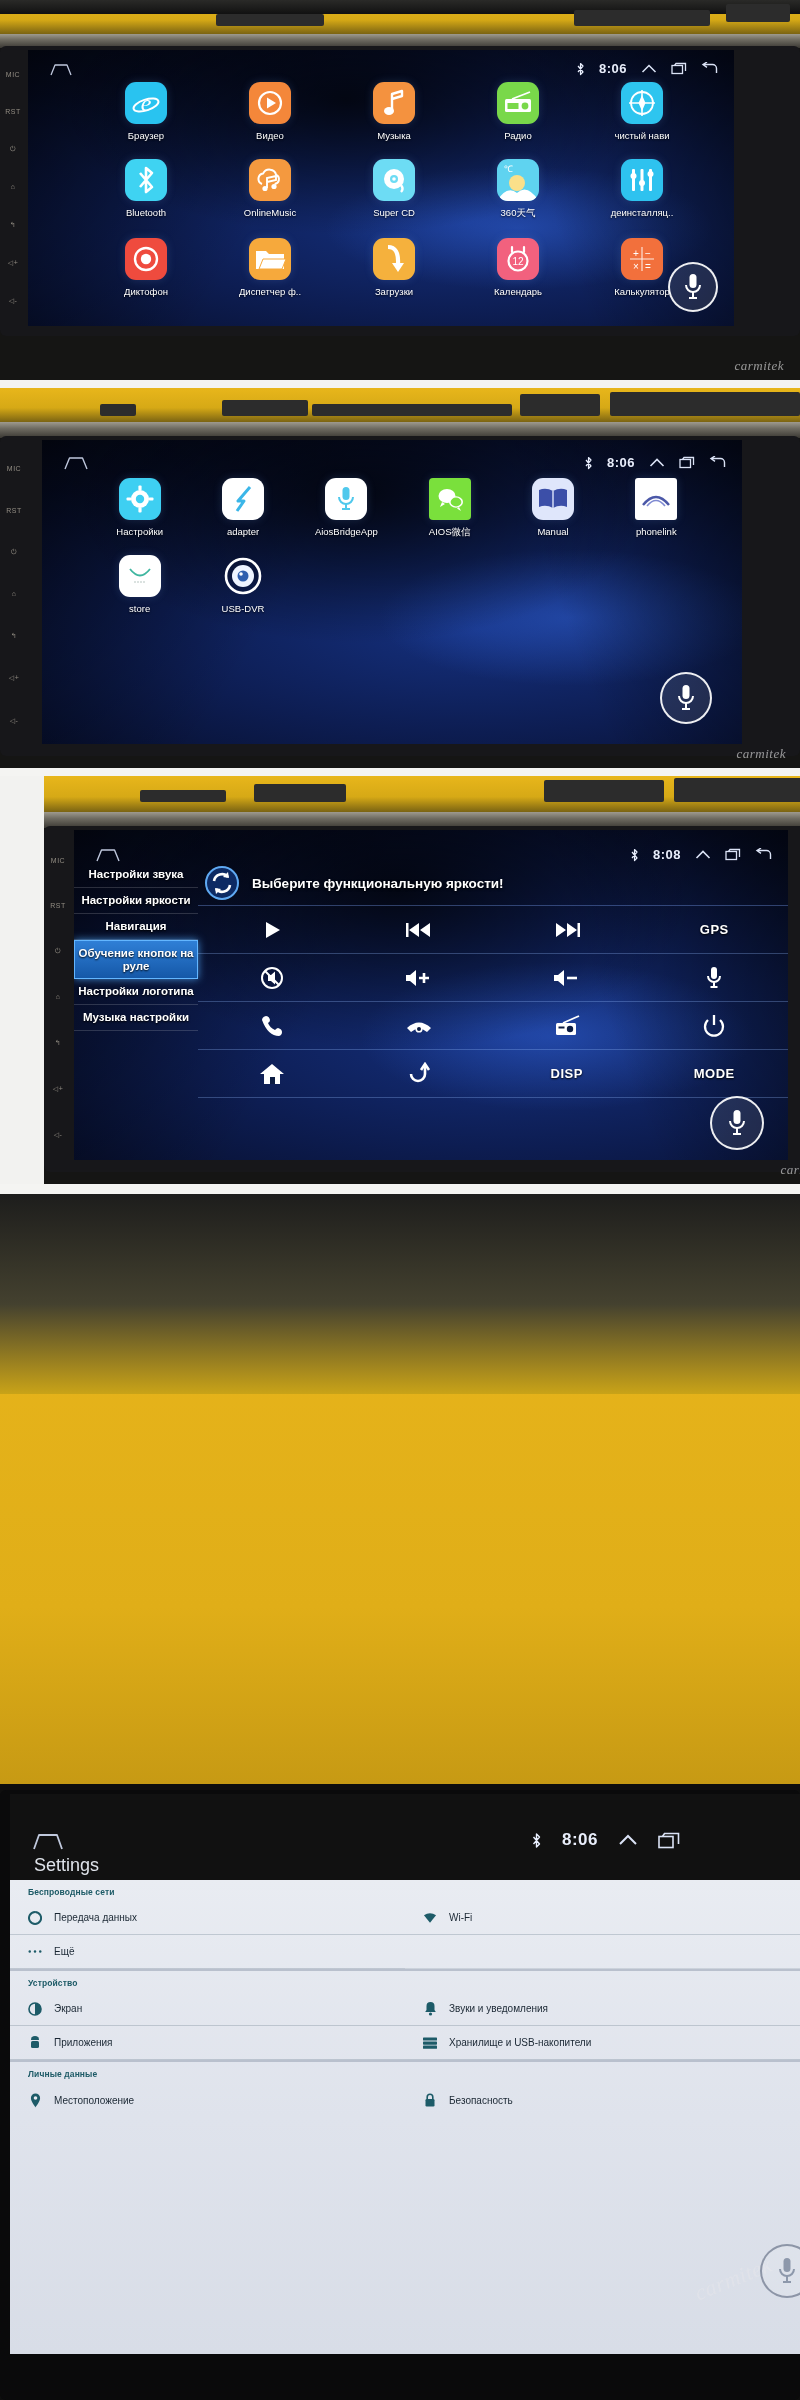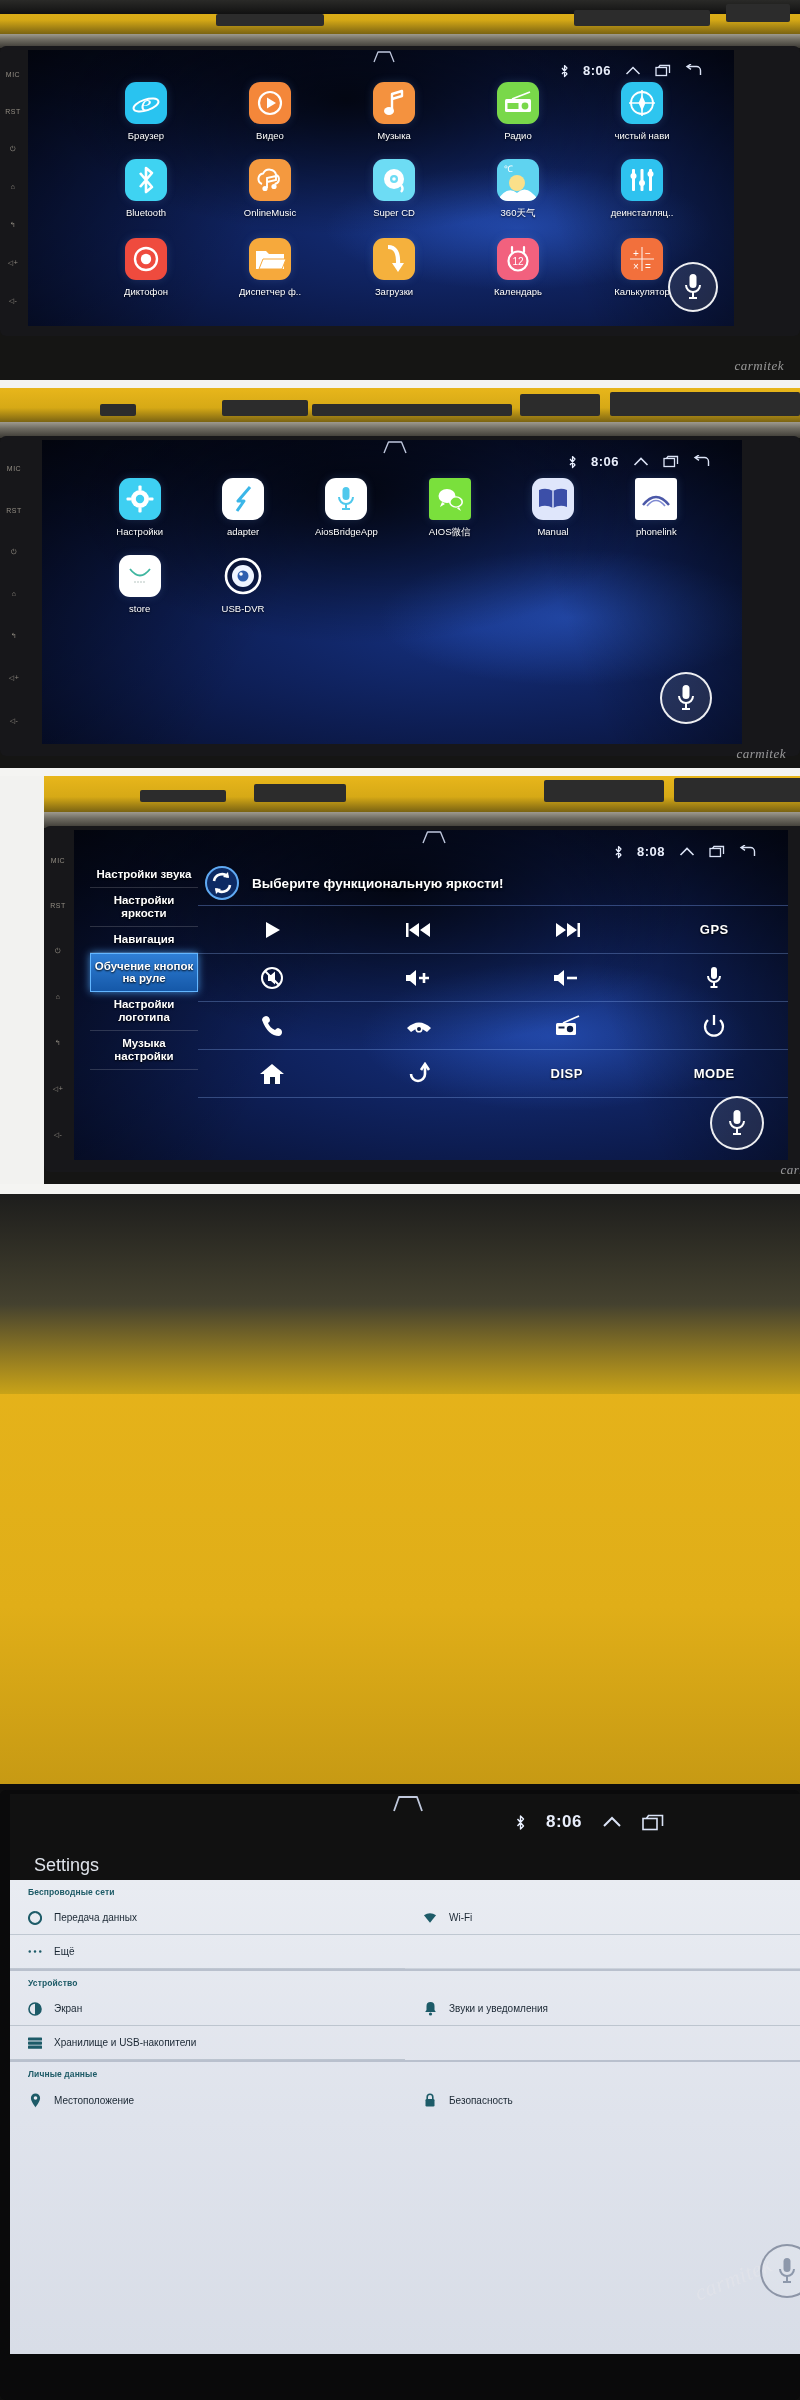--- a/index.html
+++ b/index.html
@@ -59,25 +59,24 @@
     pointer-events:none;
   }
   .screen .glow {
     position:absolute; width:55%; height:45%; left:42%; top:42%;
     background:radial-gradient(closest-side, rgba(60,120,255,.35), rgba(0,0,0,0));
     pointer-events:none;
   }
 
   
   .statusbar {
-    position:absolute; left:0; right:16px; top:0;
-    display:flex; align-items:center;
+    position:absolute; left:0; right:0; top:0;
+    display:flex; align-items:flex-end;
     color:#e9eefb;
     z-index:4;
-    flex-direction:column;
   }
   .sb-home { margin-left:22px; opacity:.92; }
   .sb-right { margin-left:auto; display:flex; align-items:center; gap:14px; padding-right:16px; }
   .sb-time { font-size:13px; font-weight:bold; letter-spacing:.5px; }
   .ico { display:inline-flex; align-items:center; justify-content:center; }
 
   
   .appgrid { position:absolute; display:grid; z-index:3; }
   .app { display:flex; flex-direction:column; align-items:center; }
   .app .tile {
@@ -94,21 +93,21 @@
   .micbtn {
     position:absolute; border-radius:50%;
     border:2px solid rgba(255,255,255,.92);
     background:rgba(255,255,255,.1);
     display:flex; align-items:center; justify-content:center;
     z-index:9;
   }
 
   
   .swc-wrap { position:absolute; display:flex; z-index:3; }
-  .swc-menu { width:124px;padding-left:16px; }
+  .swc-menu { width:124px; }
   .swc-menu .mi {
     color:#fff; font-size:11.5px; font-weight:bold; text-align:center;
     padding:6px 3px; line-height:1.12;
     border-bottom:1px solid rgba(255,255,255,.16);
     text-shadow:0 1px 2px #000;
   }
   .swc-menu .mi.sel {
     background:linear-gradient(180deg,#2f7fd6,#1558a8);
     border:1px solid #63b6ff;
     box-shadow:0 0 8px rgba(80,170,255,.8);
@@ -834,20 +833,30 @@
           <span class="rico">
             <svg width="13" height="15" viewBox="0 0 13 15">
                 <path d="M6.5 1 a4 4 0 0 1 4 4 v4 l1.3 2 H1.2 L2.5 9 V5 a4 4 0 0 1 4 -4 Z" fill="#1d5b68"></path>
                 <circle cx="6.5" cy="13" r="1.6" fill="#1d5b68"></circle>
               </svg>
           </span>
           <span class="rlbl">Звуки и уведомления</span>
         </div>
         <div class="set-row">
           <span class="rico">
+            <svg width="12" height="15" viewBox="0 0 12 15">
+                <path d="M2 5 a4 4 0 0 1 8 0 Z" fill="#1d5b68"></path>
+                <rect x="2" y="6" width="8" height="7" rx="1.6" fill="#1d5b68"></rect>
+                <path d="M3 2 L4 4 M9 2 L8 4" stroke="#1d5b68" stroke-width="1"></path>
+              </svg>
+          </span>
+          <span class="rlbl">Приложения</span>
+        </div>
+        <div class="set-row">
+          <span class="rico">
             <svg width="15" height="14" viewBox="0 0 15 14">
                 <g fill="#1d5b68">
                   <rect x="0" y="1" width="15" height="3.4" rx="0.7"></rect>
                   <rect x="0" y="5.4" width="15" height="3.4" rx="0.7"></rect>
                   <rect x="0" y="9.8" width="15" height="3.4" rx="0.7"></rect>
                 </g>
               </svg>
           </span>
           <span class="rlbl">Хранилище и USB-накопители</span>
         </div>

